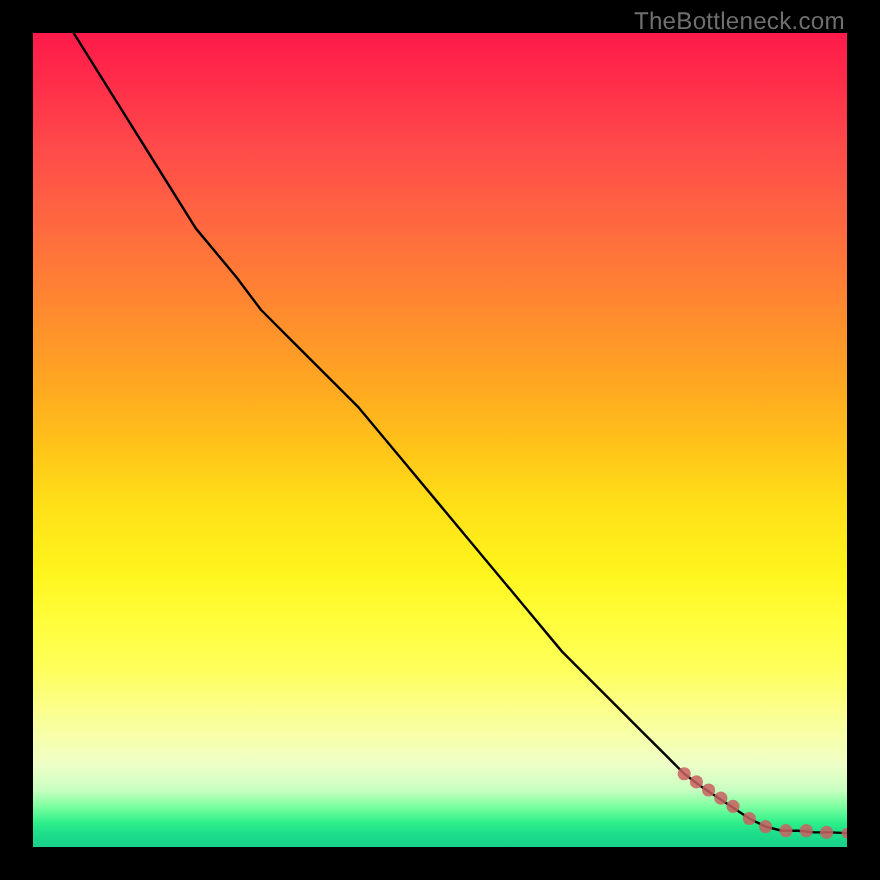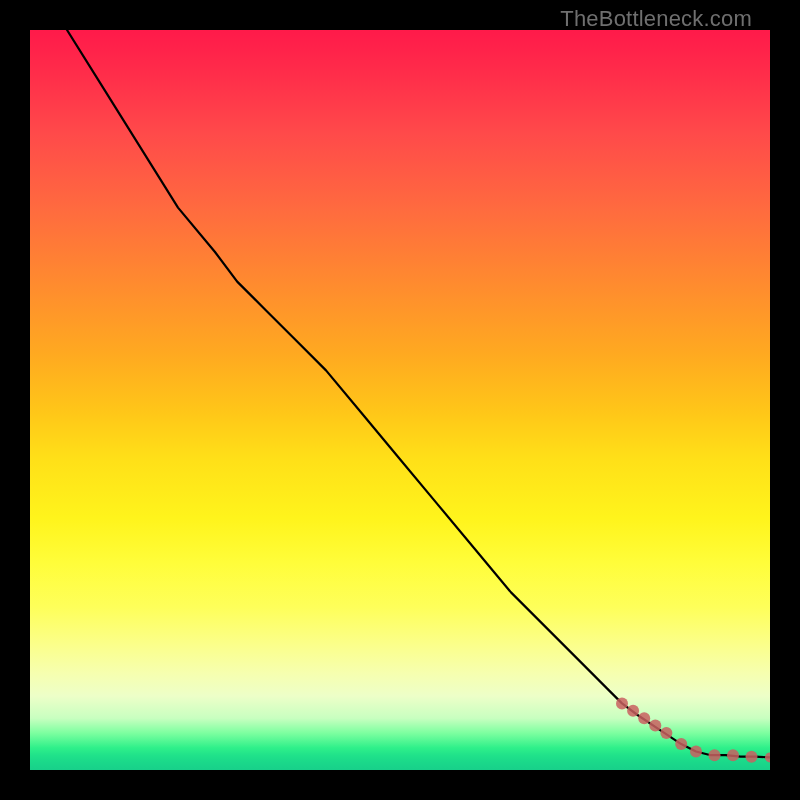--- a/index.html
+++ b/index.html
@@ -52,21 +52,21 @@
     position: absolute;
     left: 0;
     top: 0;
     width: 740px;
     height: 740px;
     pointer-events: none;
   }
   .watermark {
     position: absolute;
     top: 6px;
-    right: 48px;
+    right: 32px;
     color: #6f6f6f;
     font-size: 22px;
     font-weight: 400;
     letter-spacing: 0.2px;
     user-select: none;
   }
 </style>
 </head>
 <body>
 

